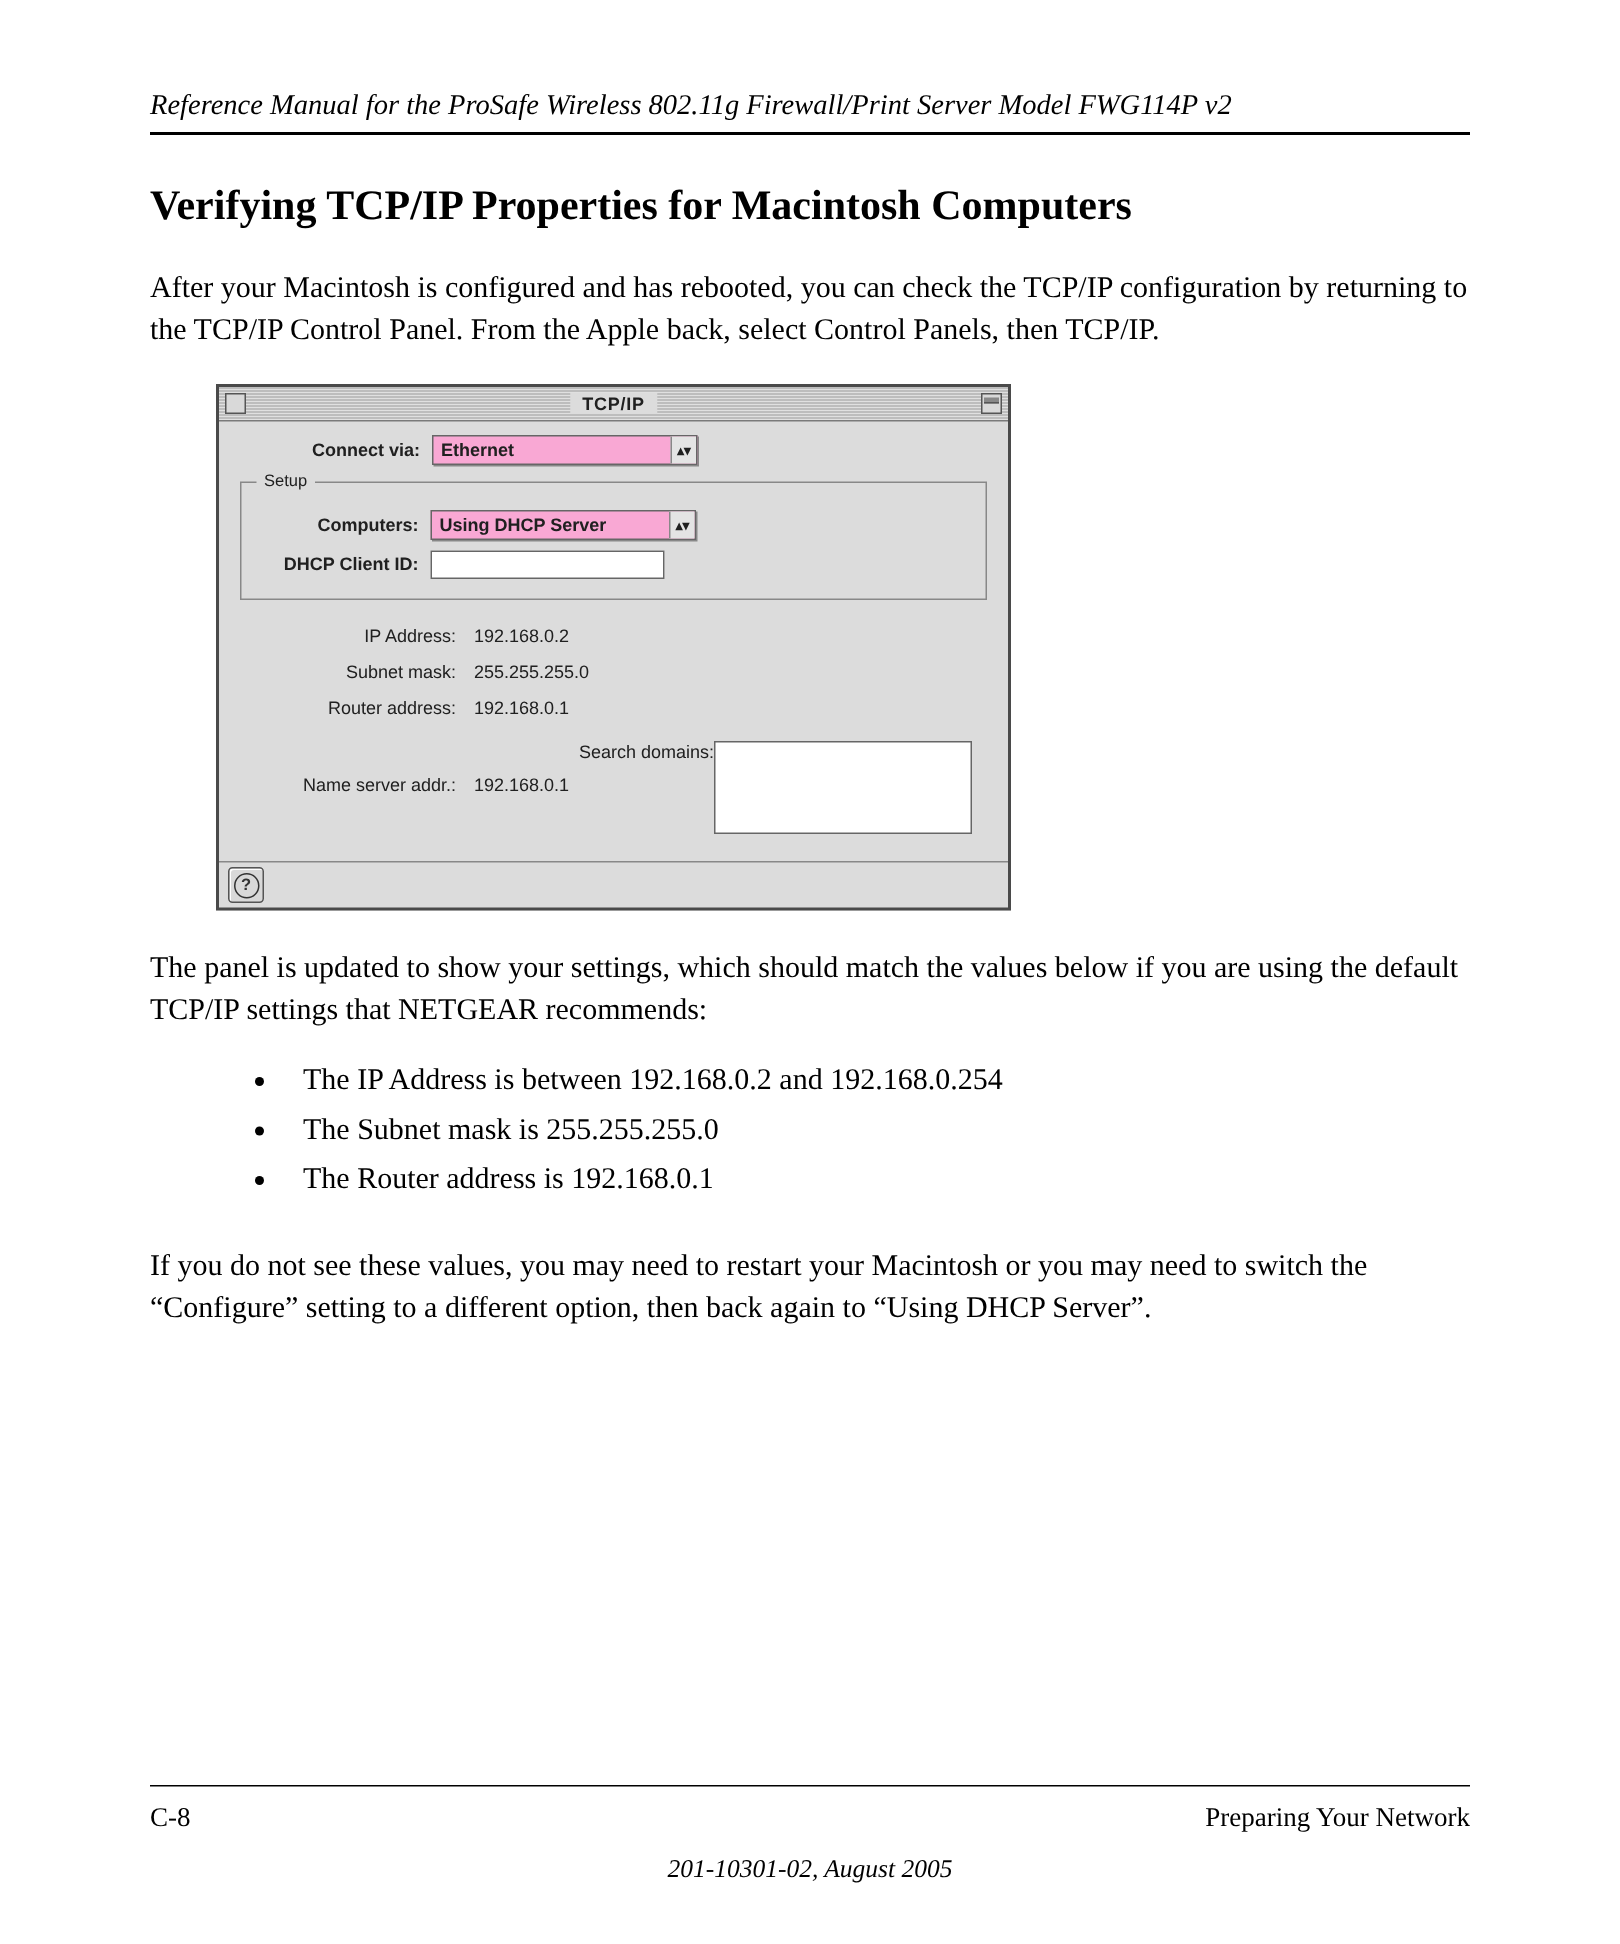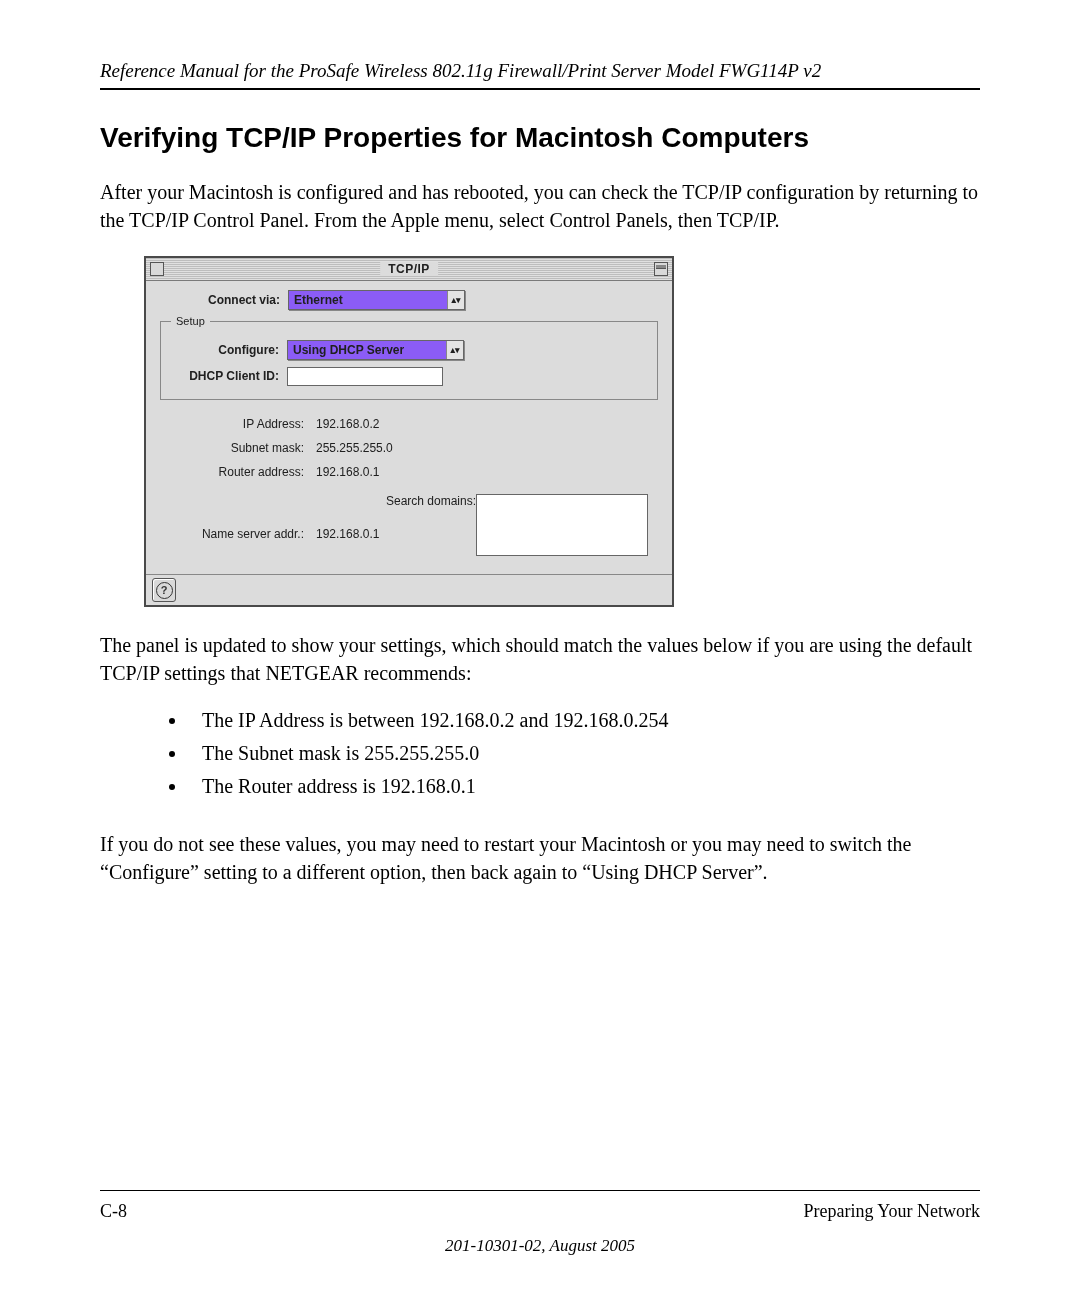--- a/index.html
+++ b/index.html
@@ -18,21 +18,21 @@
       flex-direction: column;
     }
     .header-line {
       font-style: italic;
       font-size: 19px;
       padding-bottom: 6px;
       border-bottom: 2px solid #000;
       margin-bottom: 24px;
     }
     h2.section-title {
-      font-family: Liberation Sans, sans-serif;
+      font-family: Liberation Serif, serif;
       font-weight: bold;
       font-size: 28px;
       margin: 8px 0 24px 0;
     }
     p.body {
       font-size: 20px;
       line-height: 1.4;
       margin: 0 0 22px 0;
     }
     ul.bullets {
@@ -125,21 +125,21 @@
     }
     .ss-field {
       display: flex;
       align-items: center;
     }
     .ss-popup {
       display: flex;
       align-items: center;
       width: 170px;
       height: 18px;
-      background: #8b5cf6;
+      background: #f9a8d4;
       border: 1px solid #666;
       position: relative;
       padding-left: 5px;
       box-shadow: 1px 1px 0 #888;
       font-size: 12px;
     }
     .ss-popup .arrow {
       position: absolute;
       right: 0; top: 0;
       width: 16px; height: 100%;
@@ -189,21 +189,21 @@
     }
 
     .ss-bottom-section {
       display: flex;
       padding: 8px 10px 12px 10px;
       align-items: flex-start;
     }
     .ss-ns-col {
       display: flex;
       flex-direction: column;
-      margin-top: 29px;
+      margin-top: 18px;
       justify-content: flex-end;
     }
     .ss-ns-col .ss-ns-label {
       width: 134px;
       text-align: right;
       padding-right: 12px;
     }
     .ss-ns-col .ss-ns-row {
       display:flex;
       align-items:center;
@@ -267,21 +267,21 @@
   </style>
 </head>
 <body>
 
 <div class="page">
 
   <div class="header-line">Reference Manual for the ProSafe Wireless 802.11g  Firewall/Print Server Model FWG114P v2</div>
 
   <h2 class="section-title">Verifying TCP/IP Properties for Macintosh Computers</h2>
 
-  <p class="body">After your Macintosh is configured and has rebooted, you can check the TCP/IP configuration by returning to the TCP/IP Control Panel. From the Apple menu, select Control Panels, then TCP/IP.</p>
+  <p class="body">After your Macintosh is configured and has rebooted, you can check the TCP/IP configuration by returning to the TCP/IP Control Panel. From the Apple back, select Control Panels, then TCP/IP.</p>
 
   <div class="ss-wrap">
     <div class="ss-frame">
       <div class="ss-titlebar">
         <div class="ss-close"></div>
         <div class="ss-title">TCP/IP</div>
         <div class="ss-shade"></div>
       </div>
       <div class="ss-body">
         <div class="ss-row">
@@ -290,21 +290,21 @@
             <div class="ss-popup">
               <span>Ethernet</span>
               <span class="arrow">▴▾</span>
             </div>
           </div>
         </div>
 
         <fieldset class="ss-setup">
           <legend>Setup</legend>
           <div class="ss-row">
-            <div class="ss-label-col" style="width:108px">Configure:</div>
+            <div class="ss-label-col" style="width:108px">Computers:</div>
             <div class="ss-field">
               <div class="ss-popup">
                 <span>Using DHCP Server</span>
                 <span class="arrow">▴▾</span>
               </div>
             </div>
           </div>
           <div class="ss-row" style="">
             <div class="ss-label-col" style="width:108px">DHCP Client ID:</div>
             <div class="ss-field">

